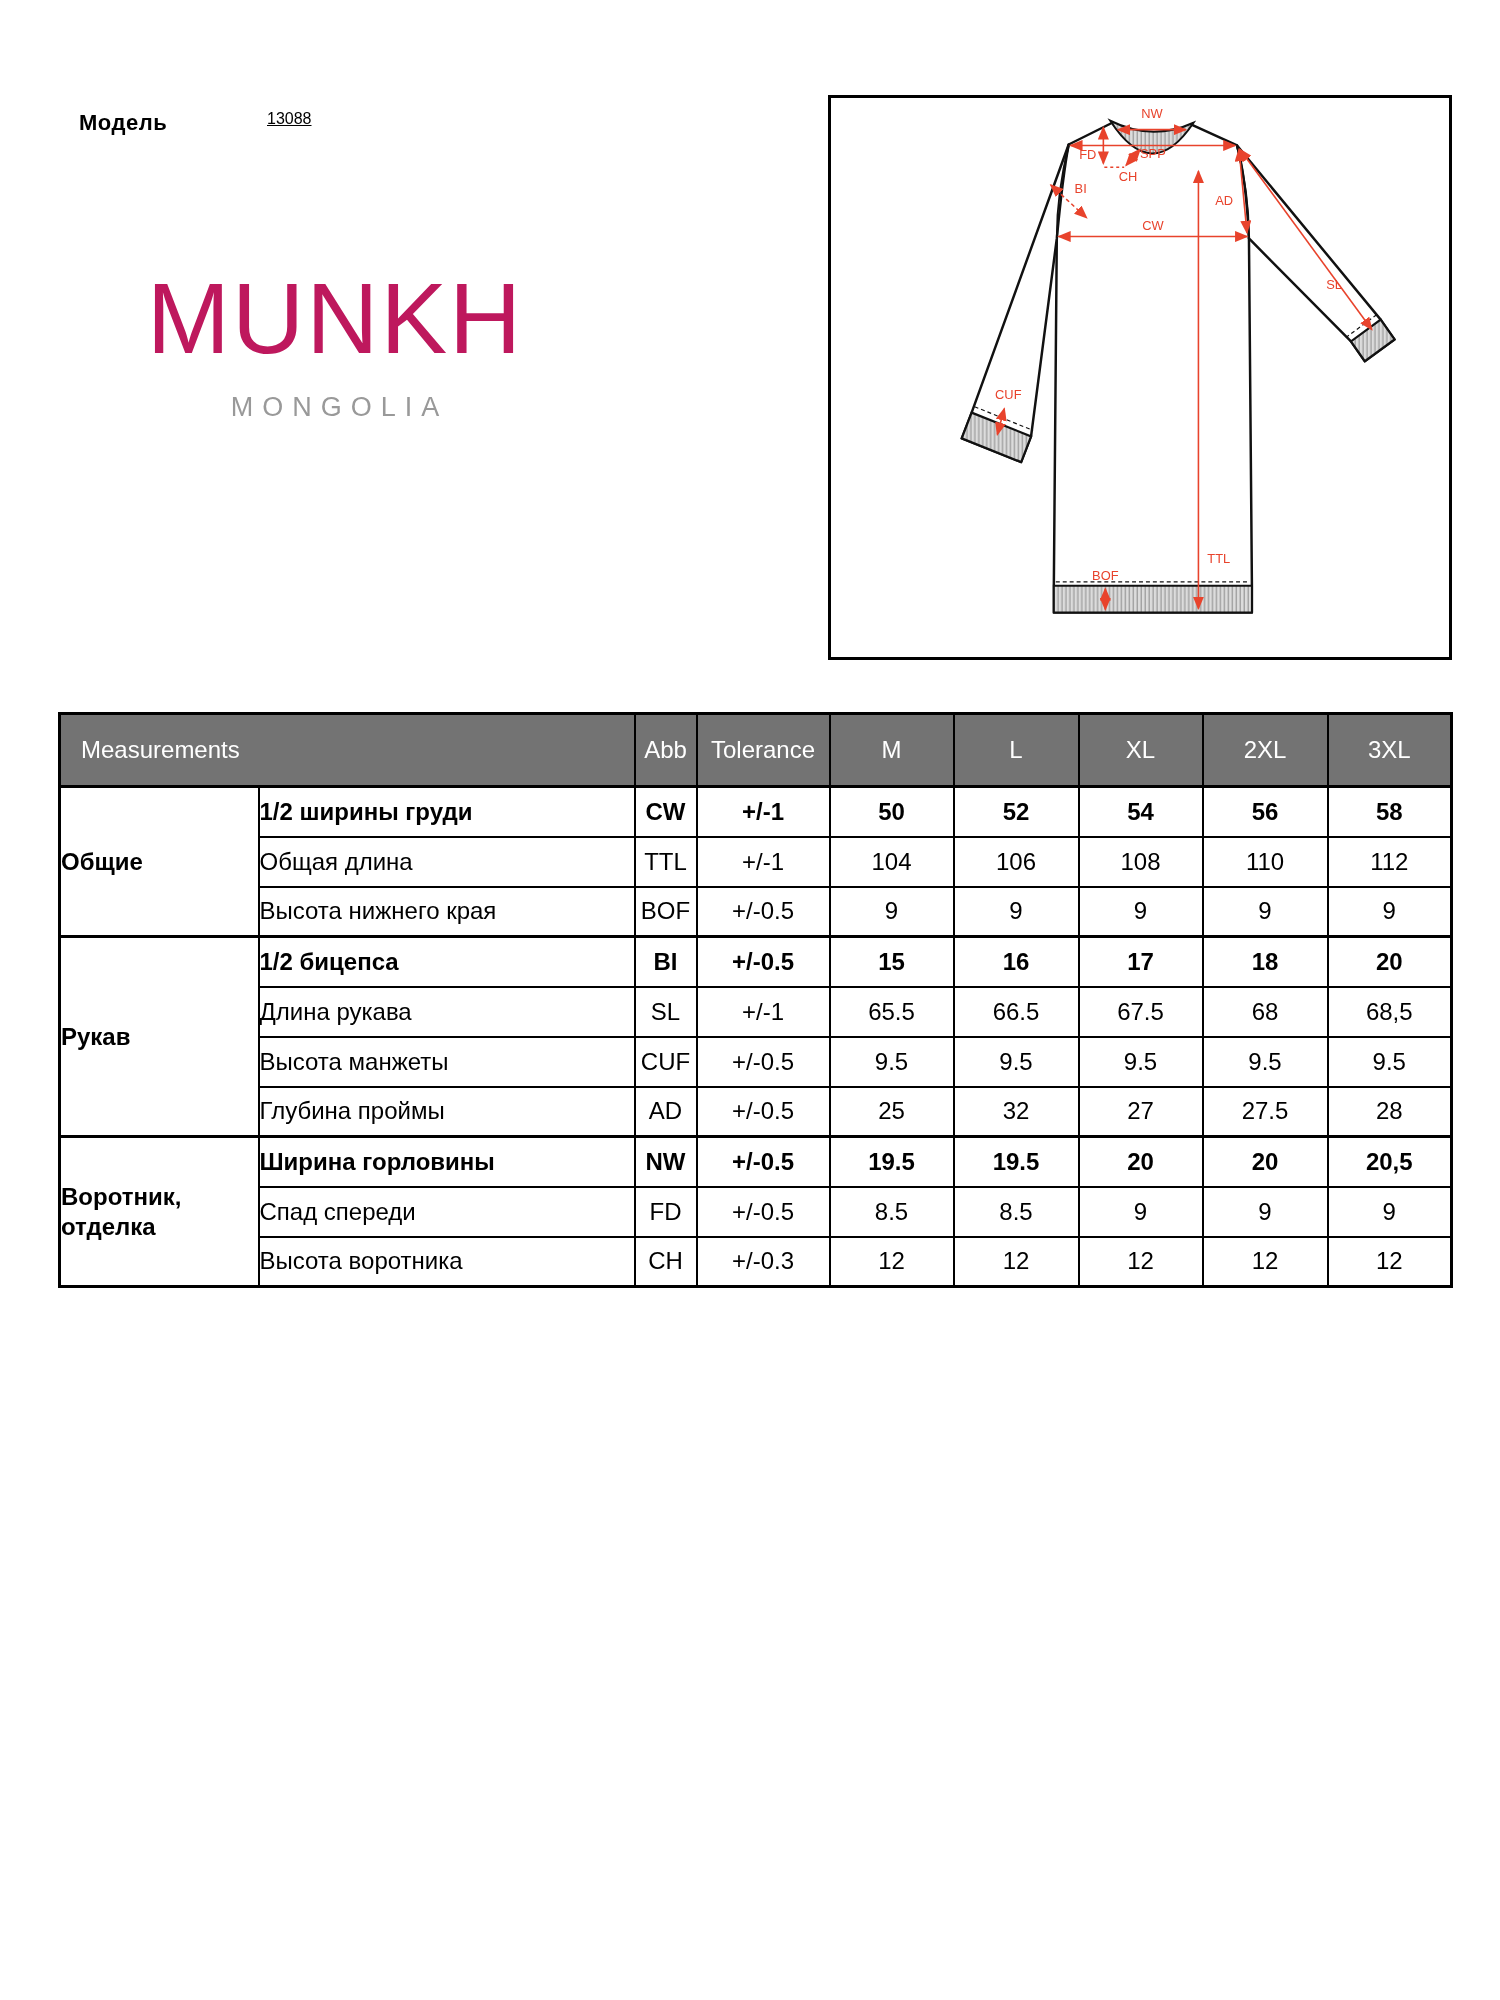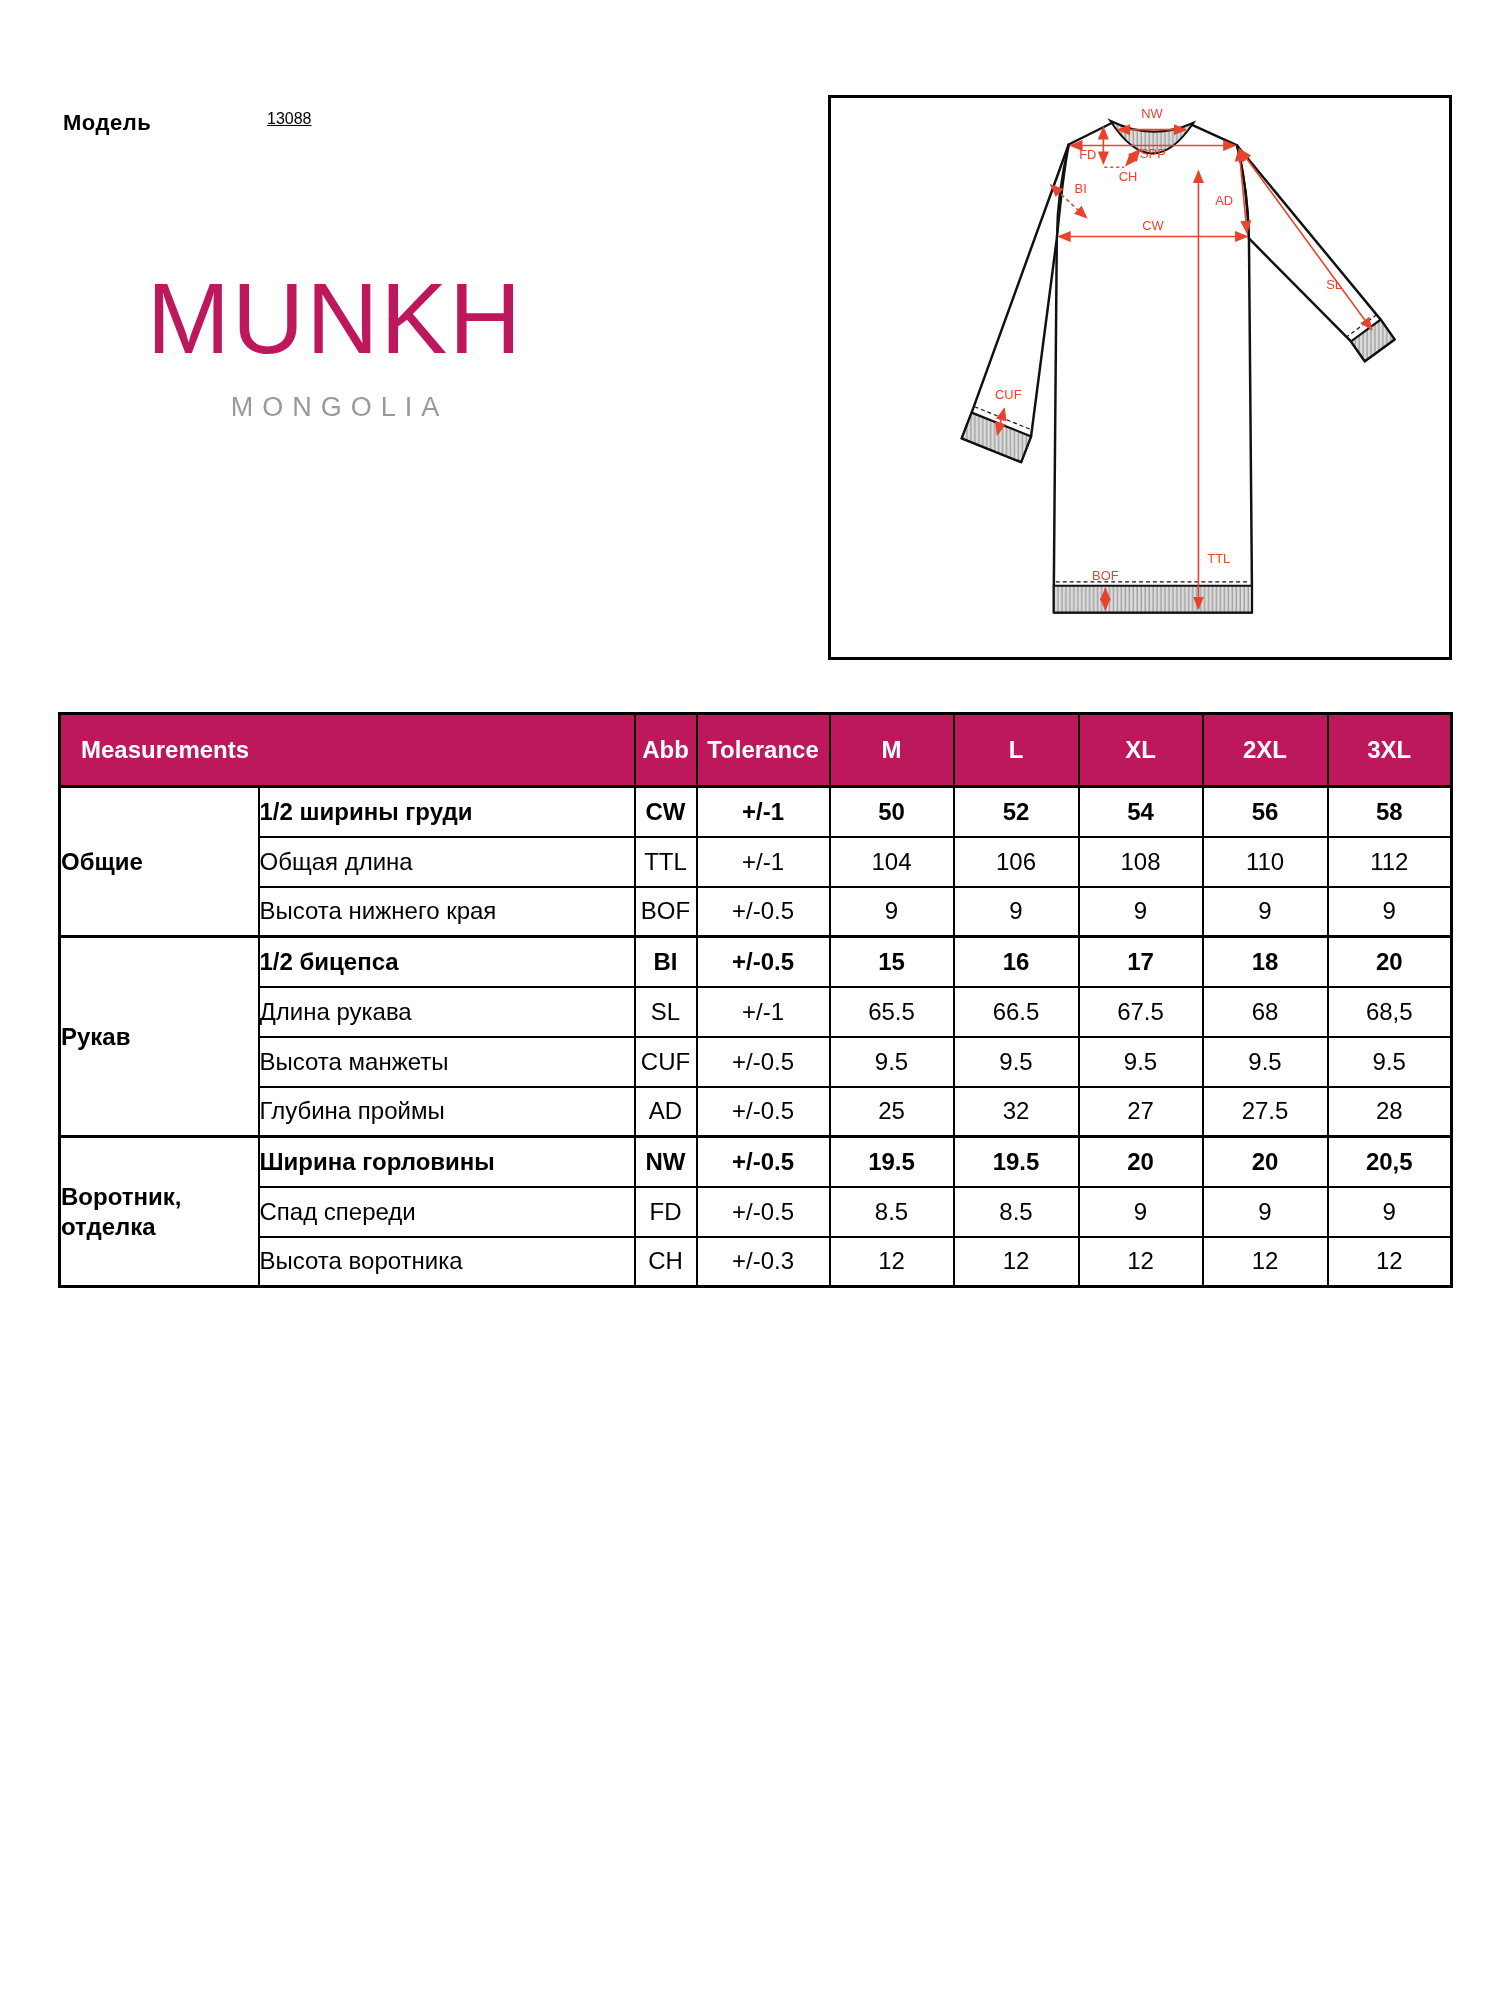--- a/index.html
+++ b/index.html
@@ -3,21 +3,21 @@
 <meta charset="utf-8">
 <style>
   html,body{margin:0;padding:0;}
   body{
     width:1500px;height:2000px;position:relative;background:#ffffff;
     font-family:"Liberation Sans",sans-serif;color:#000;
   }
   .abs{position:absolute;}
 
   
-  .model-label{left:63px;top:110px;font-size:22px;font-weight:bold;letter-spacing:.5px;}
+  .model-label{left:79px;top:110px;font-size:22px;font-weight:bold;letter-spacing:.5px;}
   .model-number{left:267px;top:110px;font-size:16px;text-decoration:underline;}
 
   
   .logo-wrap{left:100px;top:268px;width:470px;text-align:center;}
   .logo-main{
     font-size:100px;line-height:1;color:#be185d;letter-spacing:2px;
     font-weight:400;
   }
   .logo-sub{
     margin-top:24px;font-size:27px;color:#999999;letter-spacing:9px;padding-left:9px;
@@ -32,21 +32,21 @@
   .dimtext{font-family:"Liberation Sans",sans-serif;font-size:13px;}
 
   
   .spec-table-wrap{left:58px;top:712px;}
   table.spec{
     border-collapse:collapse;table-layout:fixed;width:1392px;
     font-size:24px;border:3px solid #000;
   }
   table.spec th,table.spec td{border:2px solid #000;padding:0;overflow:hidden;}
   table.spec thead th{
-    background:#be185d;color:#fff;font-weight:700;height:70px;border:2px solid #000;
+    background:#737373;color:#fff;font-weight:400;height:70px;border:2px solid #000;
     text-align:center;vertical-align:middle;
   }
   table.spec thead th.th-meas{text-align:left;padding-left:20px;}
   table.spec tbody tr{height:50px;}
   table.spec tbody tr.g-start td{border-top:3px solid #000;font-weight:bold;}
   td.gname{text-align:left;vertical-align:middle;}
   td.gname .gspan{display:inline-block;max-width:150px;line-height:1.25;}
   td.mname{text-align:left;padding-left:8px;vertical-align:middle;}
   td.abb,td.tol,td.val{text-align:center;vertical-align:middle;}
 </style>

